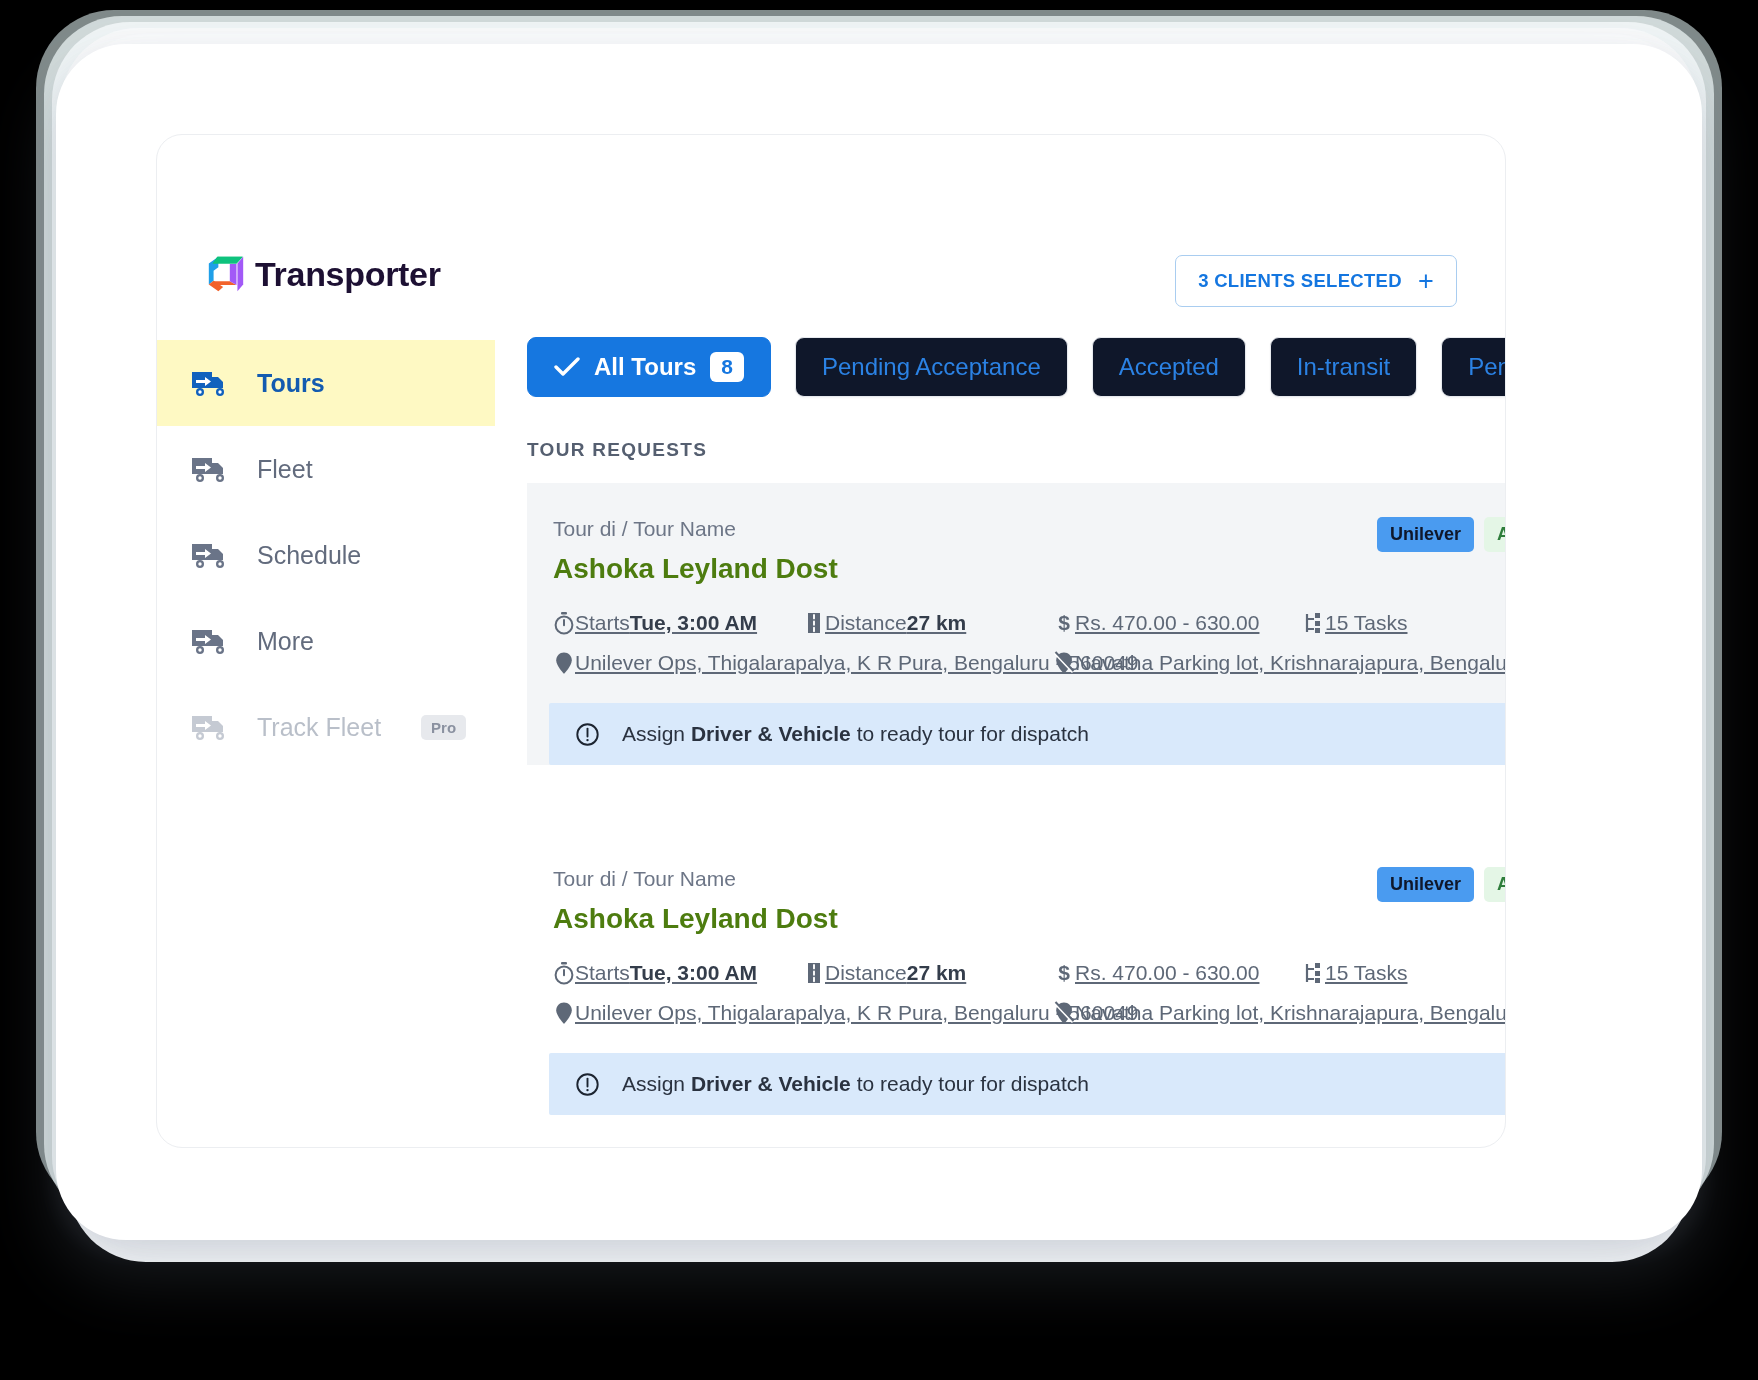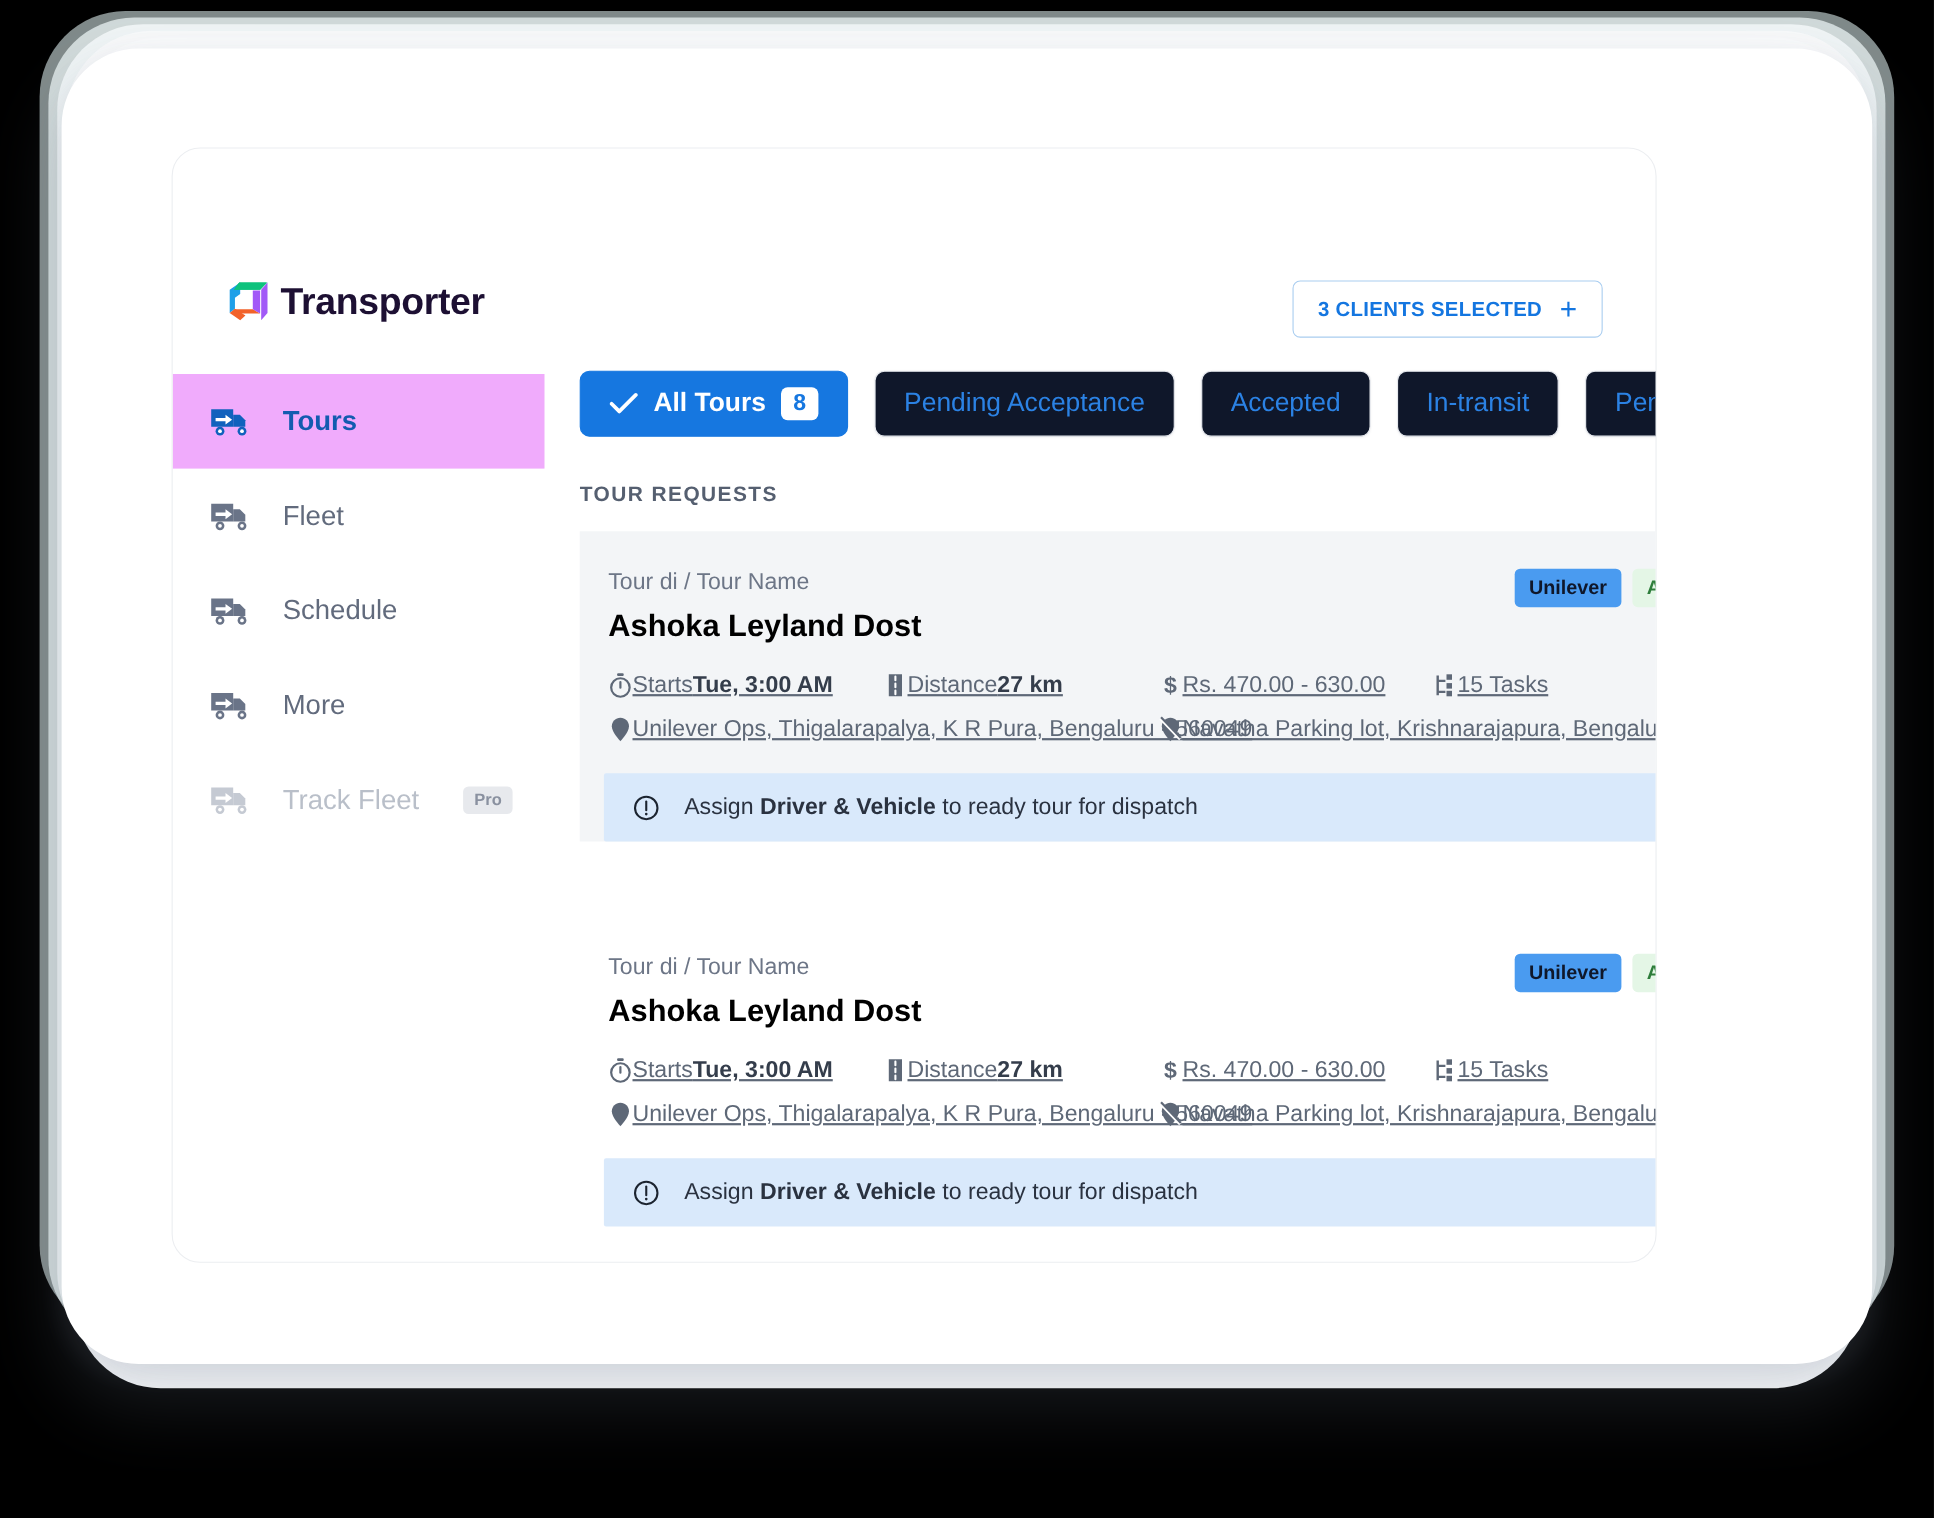--- a/index.html
+++ b/index.html
@@ -107,21 +107,21 @@
     width: 338px;
   }
   .nav-item {
     display: flex;
     align-items: center;
     gap: 26px;
     height: 86px;
     padding-left: 34px;
     cursor: pointer;
   }
-  .nav-item.active { background: #f0abfc; }
+  .nav-item.active { background: #fef9c3; }
   .nav-item.disabled { cursor: default; }
   .nav-icon { width: 40px; height: 30px; flex: 0 0 auto; display:block; }
   .nav-label {
     font-size: 25px;
     color: #626b7d;
     font-weight: 400;
     white-space: nowrap;
   }
   .nav-item.active .nav-label { color: #135bb0; font-weight: 700; }
   .nav-item.disabled .nav-label { color: #b9bfc9; }
@@ -208,21 +208,21 @@
     align-items: flex-start;
   }
   .tour-sub {
     font-size: 21px;
     color: #6d7687;
   }
   .tour-title {
     margin-top: 12px;
     font-size: 28px;
     font-weight: 700;
-    color: #000000;
+    color: #4d7c0f;
   }
   .badges { display: flex; gap: 10px; align-items: center; }
   .badge {
     font-size: 18px;
     font-weight: 700;
     padding: 7px 13px;
     border-radius: 5px;
     white-space: nowrap;
   }
   .badge-client { background: #4a9bf0; color: #0f172a; }

